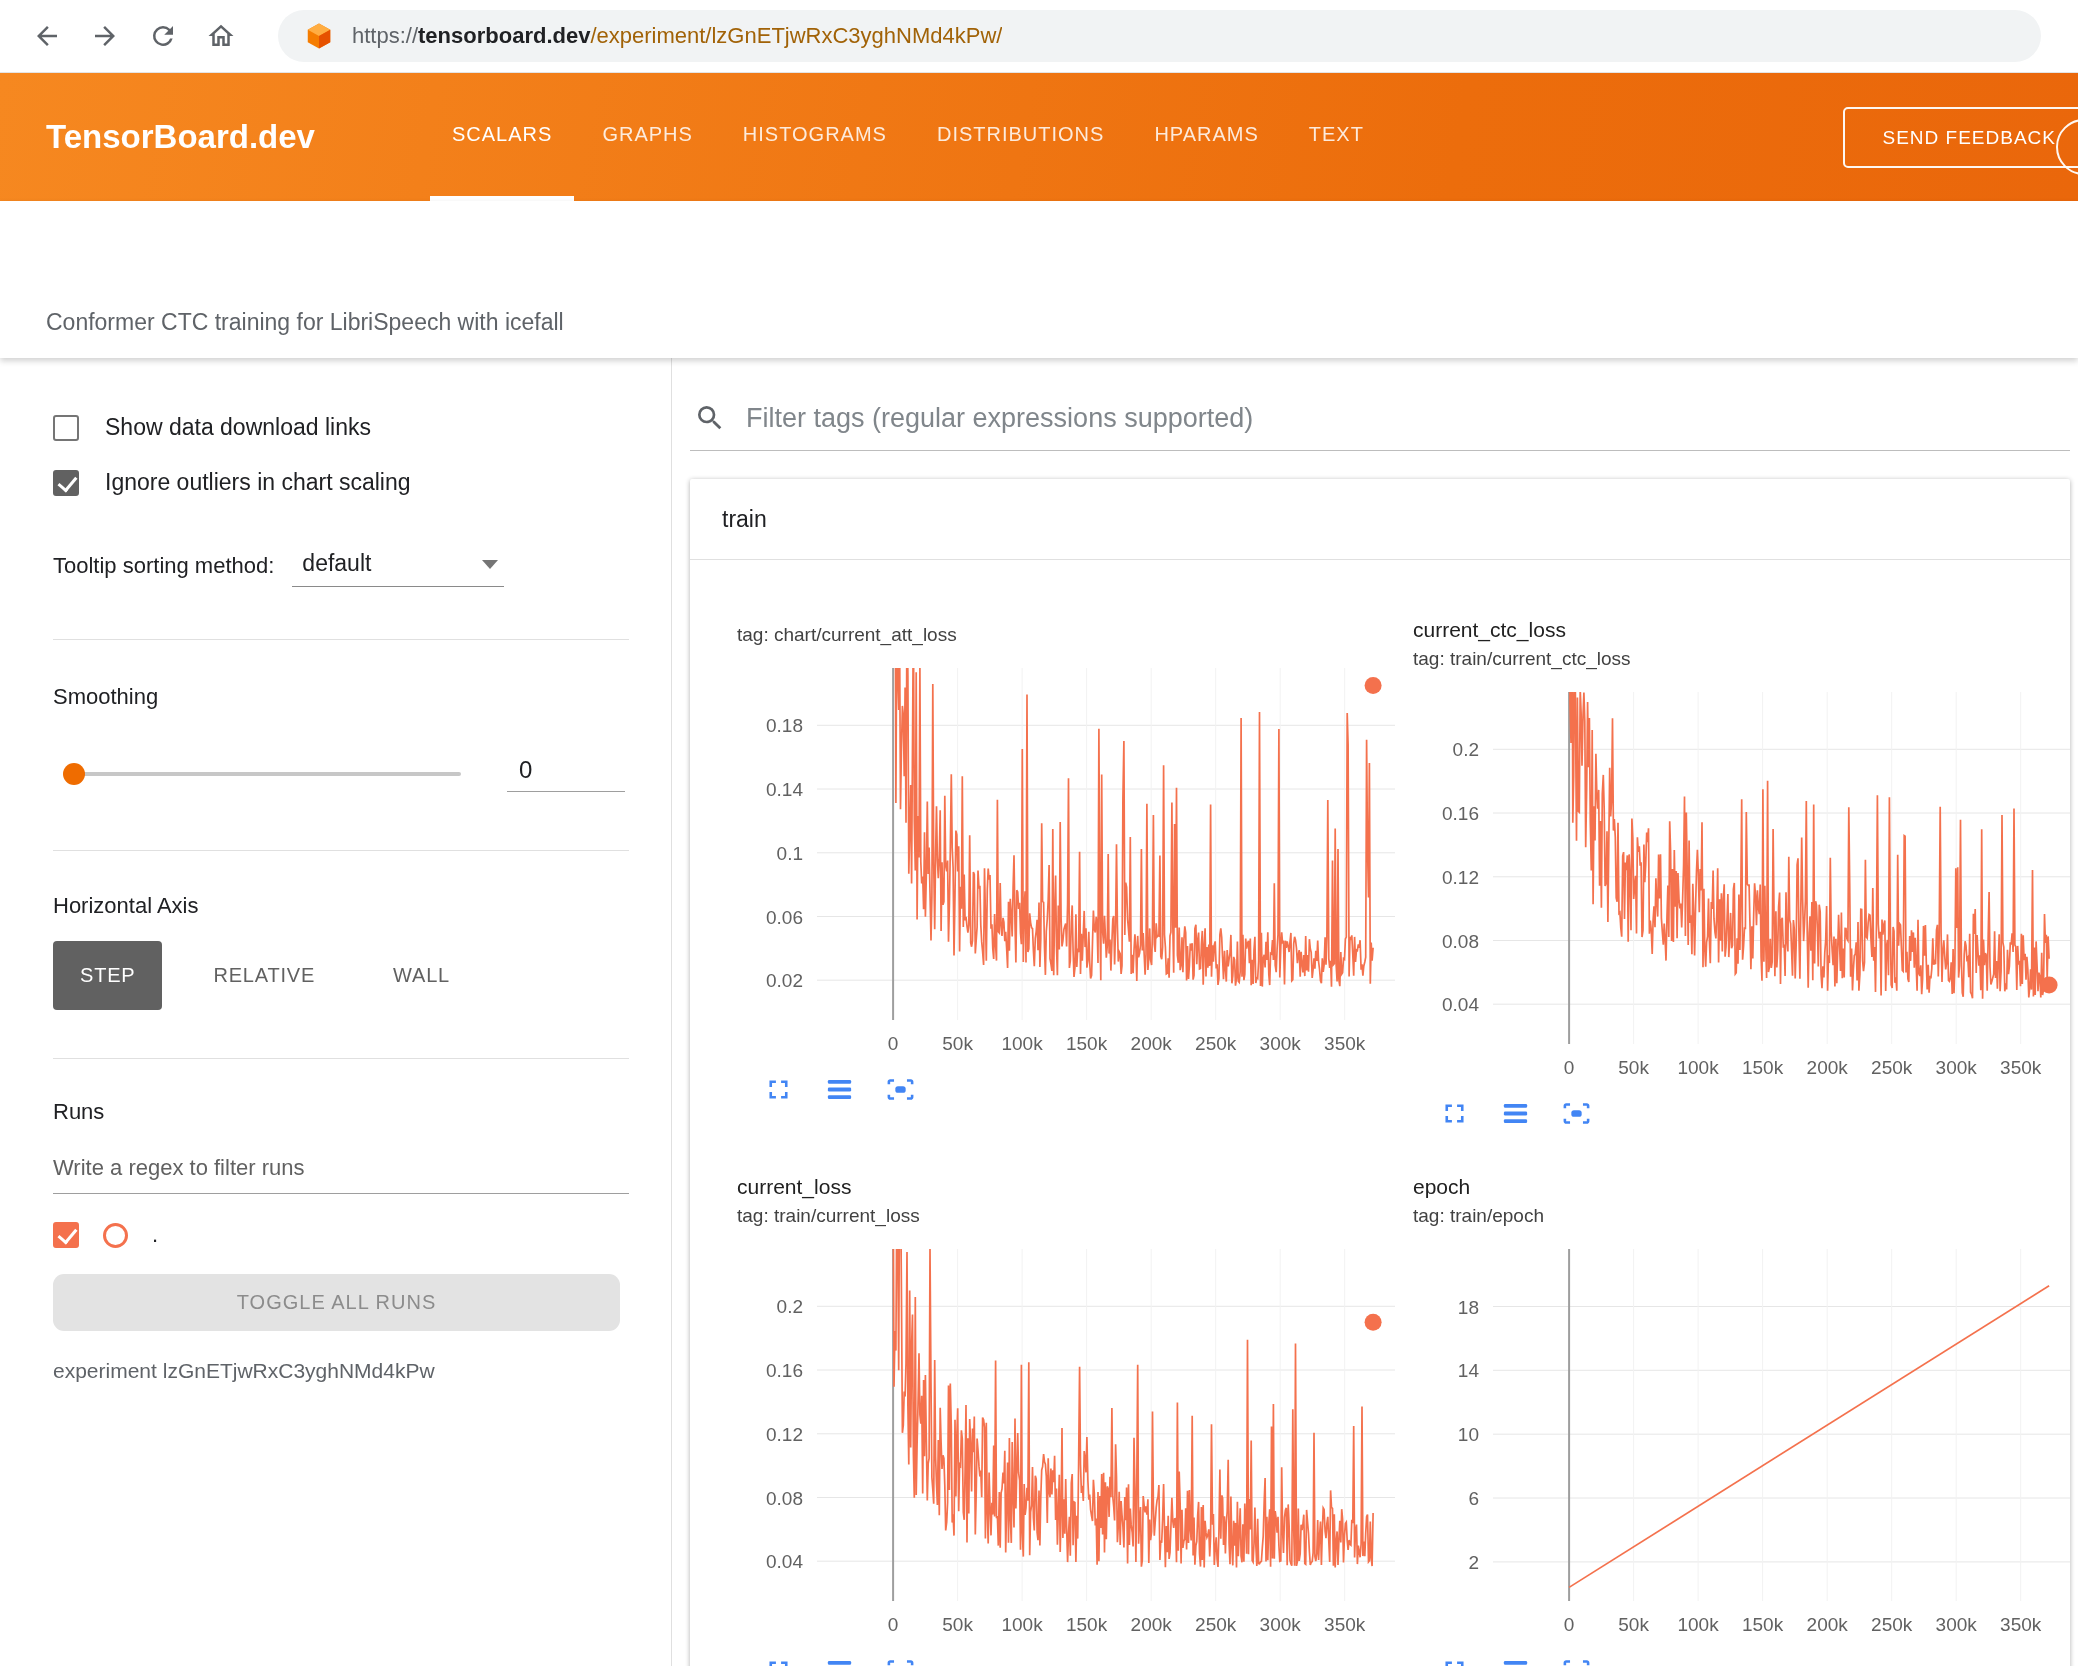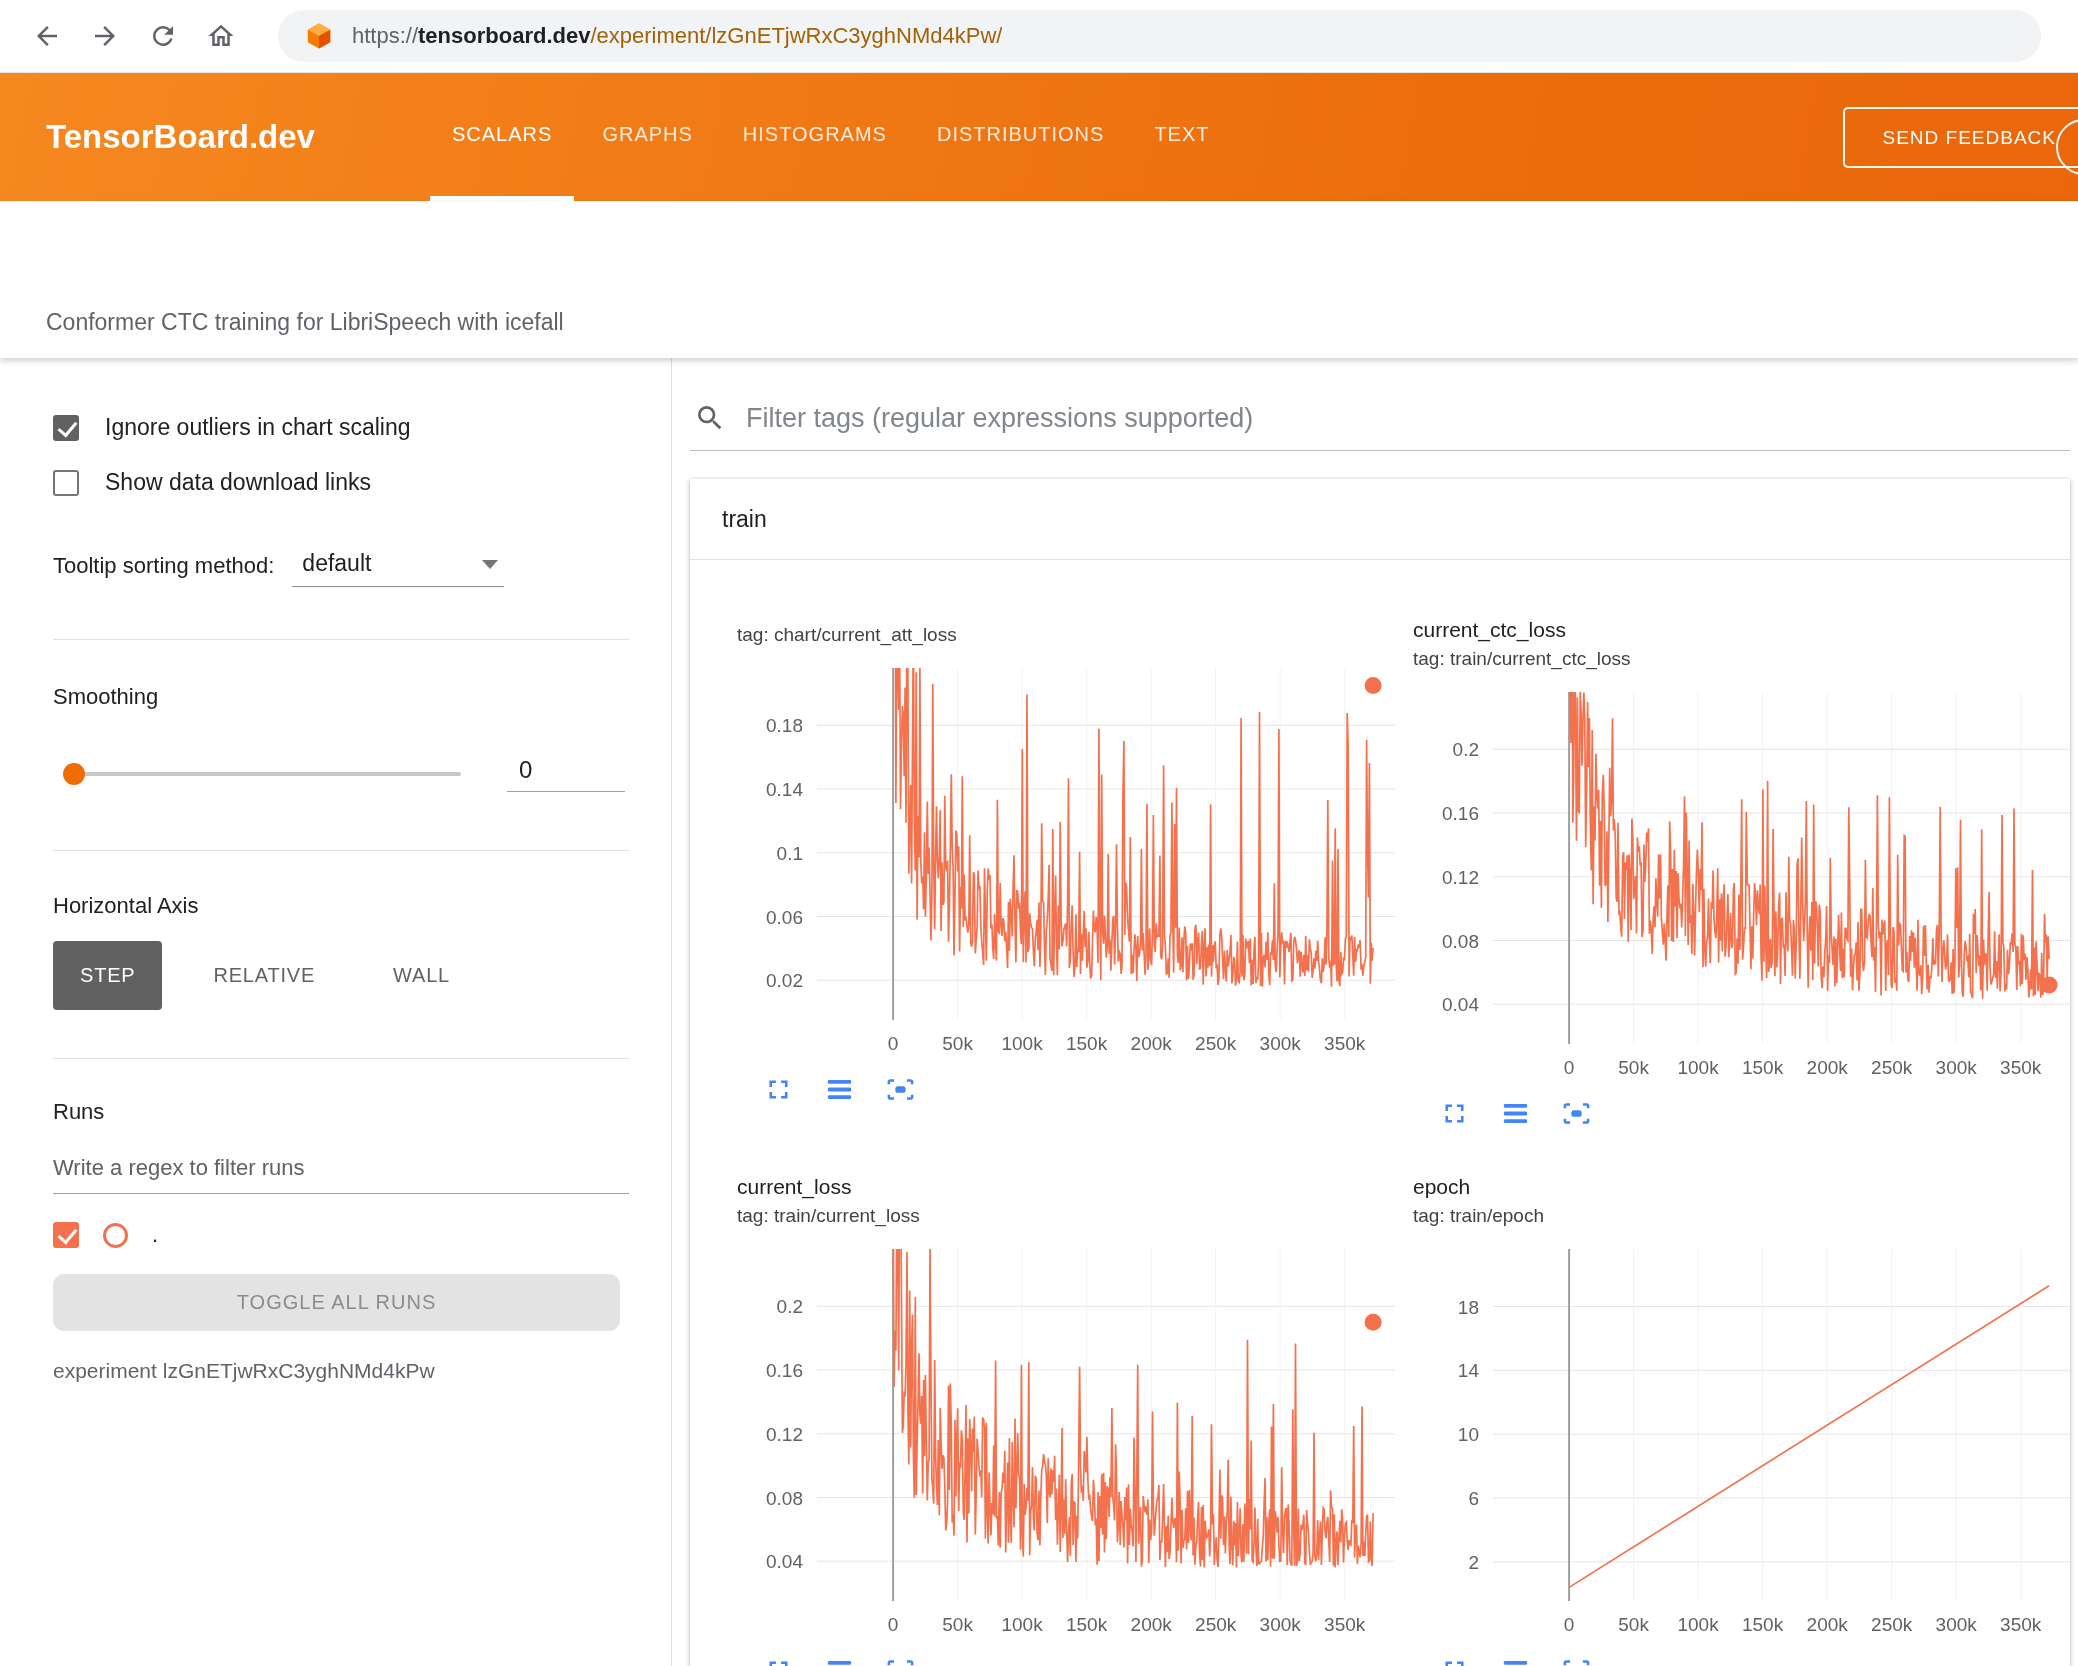--- a/index.html
+++ b/index.html
@@ -151,40 +151,41 @@
   </div>
 </div>
 
 <div class="app-header">
   <div class="logo">TensorBoard.dev</div>
   <nav class="tabs" id="tabs">
       <div class="tab active">SCALARS</div>
       <div class="tab">GRAPHS</div>
       <div class="tab">HISTOGRAMS</div>
       <div class="tab">DISTRIBUTIONS</div>
+      <div class="tab">HPARAMS</div>
       <div class="tab">TEXT</div>
     </nav>
   <button class="feedback-btn">SEND FEEDBACK</button>
   <div class="corner-circle"></div>
 </div>
 
 <div class="subtitle-bar">
   <div class="subtitle">Conformer CTC training for LibriSpeech with icefall</div>
 </div>
 
 <div class="content">
 
   <aside class="sidebar">
     <div class="check-row">
+      <div class="checkbox" id="cb-download"></div>
+      <span class="check-label">Show data download links</span>
+    </div>
+    <div class="check-row">
       <div class="checkbox checked" id="cb-outliers"></div>
       <span class="check-label">Ignore outliers in chart scaling</span>
-    </div>
-    <div class="check-row">
-      <div class="checkbox" id="cb-download"></div>
-      <span class="check-label">Show data download links</span>
     </div>
 
     <div class="sorting-row">
       <span class="sorting-label">Tooltip sorting method:</span>
       <div class="select">
         <span>default</span>
         <span class="select-caret"></span>
       </div>
     </div>
 

